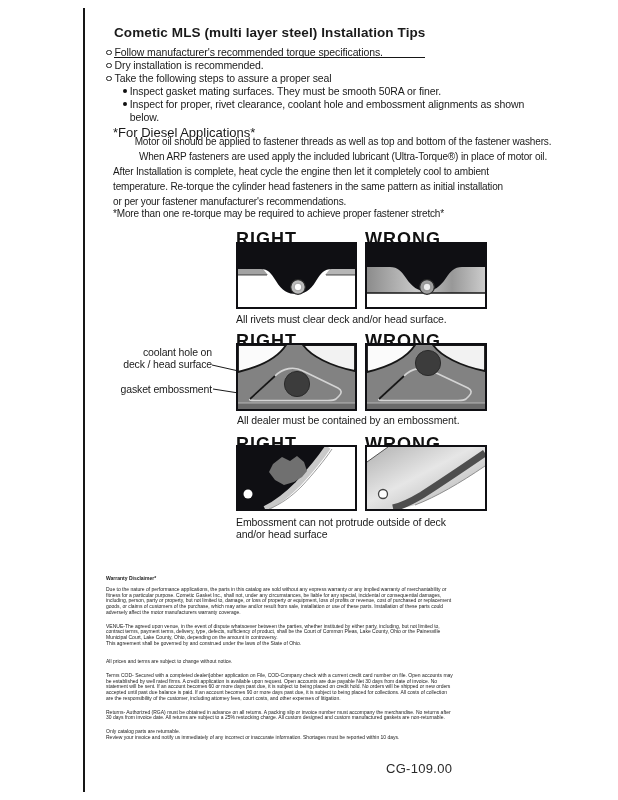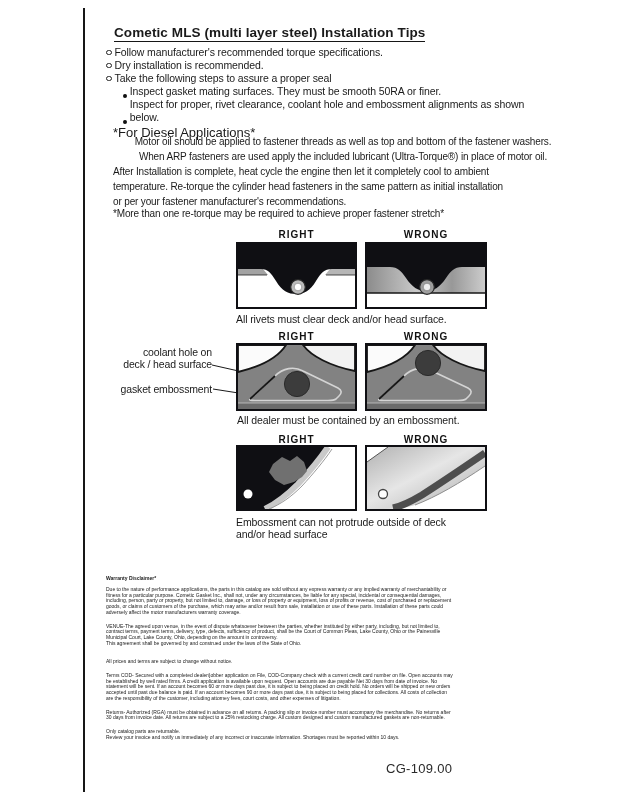--- a/index.html
+++ b/index.html
@@ -1,33 +1,33 @@
 <!DOCTYPE html>
 <html><head>
 <meta charset="utf-8">
 <style>
   html,body{margin:0;padding:0;background:#ffffff;}
   body{width:618px;height:800px;font-family:"Liberation Sans",sans-serif;color:#1a1a1a;overflow:hidden;}
   .page{position:relative;width:618px;height:800px;background:#fff;}
   .vrule{position:absolute;left:83px;top:8px;width:2px;height:784px;background:#161616;}
 
   .title{position:absolute;left:114px;top:25px;font-size:13.5px;font-weight:bold;letter-spacing:.1px;
-         border-bottom:1.8px solid #161616;padding-bottom:1px;white-space:nowrap;}
+         border-bottom:1.8px solid #161616;padding-bottom:17px;white-space:nowrap;}
 
   .bullets{position:absolute;left:106px;top:46px;width:440px;font-size:10.5px;line-height:13px;letter-spacing:-.1px;}
   .brow{display:flex;align-items:flex-start;}
   .brow .ring{flex:0 0 auto;width:3.5px;height:3.5px;border:1px solid #222;border-radius:50%;margin:3.5px 3px 0 0;}
-  .brow.sub{padding-left:17px;align-items:flex-end;}
+  .brow.sub{padding-left:17px;}
   .brow .dot{flex:0 0 auto;width:3.8px;height:3.8px;background:#111;border-radius:50%;margin:4px 3px 0 0;}
 
   .h2{position:absolute;left:113px;top:125px;font-size:13px;font-weight:normal;white-space:nowrap;}
   .para{position:absolute;left:113px;font-size:10px;line-height:15px;letter-spacing:-.15px;white-space:pre-line;width:460px;}
   .p1{top:134px;text-align:center;} .p2{top:164px;} .pnote{top:206px;}
 
-  .dlabel{position:absolute;font-size:10px;letter-spacing:1px;color:#111;text-align:center;font-weight:600;}
+  .dlabel{position:absolute;font-size:18px;letter-spacing:1px;color:#111;font-weight:600;}
   .box{position:absolute;border:2px solid #0f0f13;box-sizing:border-box;background:#fff;}
   .box svg{display:block;width:100%;height:100%;}
   .caption{position:absolute;font-size:10.5px;letter-spacing:-.1px;line-height:12px;white-space:pre-line;}
 
   .sidelab{position:absolute;font-size:10.5px;line-height:12px;text-align:right;white-space:pre-line;letter-spacing:-.15px;}
   .ptr{position:absolute;left:205px;top:355px;width:100px;height:48px;}
 
   .fine{position:absolute;left:106px;top:575px;width:410px;}
   .fine h4{margin:0 0 6px 0;font-size:5px;font-weight:bold;}
   .fine p{margin:0 0 8px 0;font-size:5px;line-height:5.7px;white-space:pre-line;letter-spacing:0;}

